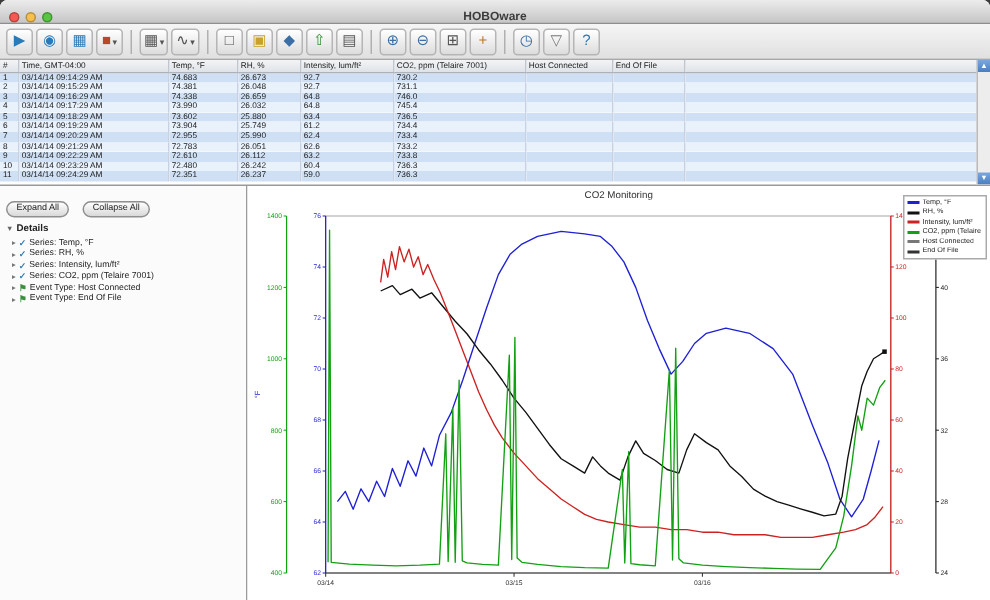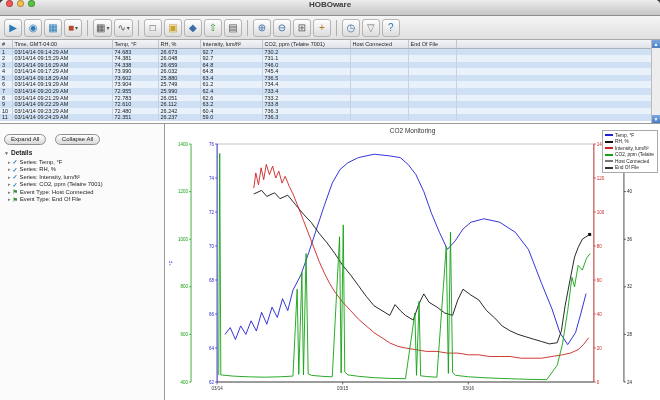--- a/index.html
+++ b/index.html
@@ -1,18 +1,18 @@
 <!DOCTYPE html>
 <html><head>
 <meta charset="utf-8">
 <style>
   *{margin:0;padding:0;box-sizing:border-box;}
   html,body{width:660px;height:400px;overflow:hidden;background:#3c3c3c;font-family:"Liberation Sans",sans-serif;}
   .window{width:660px;height:400px;display:flex;flex-direction:column;background:#fff;border-radius:5px 5px 0 0;overflow:hidden;}
-  .titlebar{flex:0 0 16px;background:linear-gradient(#ececec,#c6c6c6);border-bottom:1px solid #8e8e8e;display:flex;align-items:flex-start;position:relative;}
+  .titlebar{flex:0 0 16px;background:linear-gradient(#ececec,#c6c6c6);border-bottom:1px solid #8e8e8e;display:flex;align-items:flex-end;position:relative;}
   .lights{display:flex;gap:4px;margin-left:6px;z-index:2;}
   .light{width:7px;height:7px;border-radius:50%;border:0.5px solid rgba(0,0,0,.25);}
   .title{position:absolute;left:0;right:0;text-align:center;font-size:8px;color:#3c3c3c;font-weight:bold;}
   .toolbar{flex:0 0 24px;background:linear-gradient(#f5f5f5,#e0e0e0);border-bottom:1px solid #a8a8a8;display:flex;align-items:center;padding:0 4px;gap:2px;}
   .tb-btn{height:18px;min-width:18px;display:flex;align-items:center;justify-content:center;border:1px solid #b5b5b5;border-radius:3px;background:linear-gradient(#ffffff,#dcdcdc);cursor:pointer;padding:0 2px;}
   .tb-glyph{font-size:10px;line-height:10px;}
   .tb-caret{font-size:6px;color:#555;margin-left:1px;}
   .tb-sep{width:1px;height:16px;background:#b0b0b0;margin:0 3px;}
   .table-region{flex:0 0 84px;position:relative;border-bottom:1px solid #9a9a9a;background:#fff;overflow:hidden;}
   table{border-collapse:collapse;table-layout:fixed;width:651px;}

